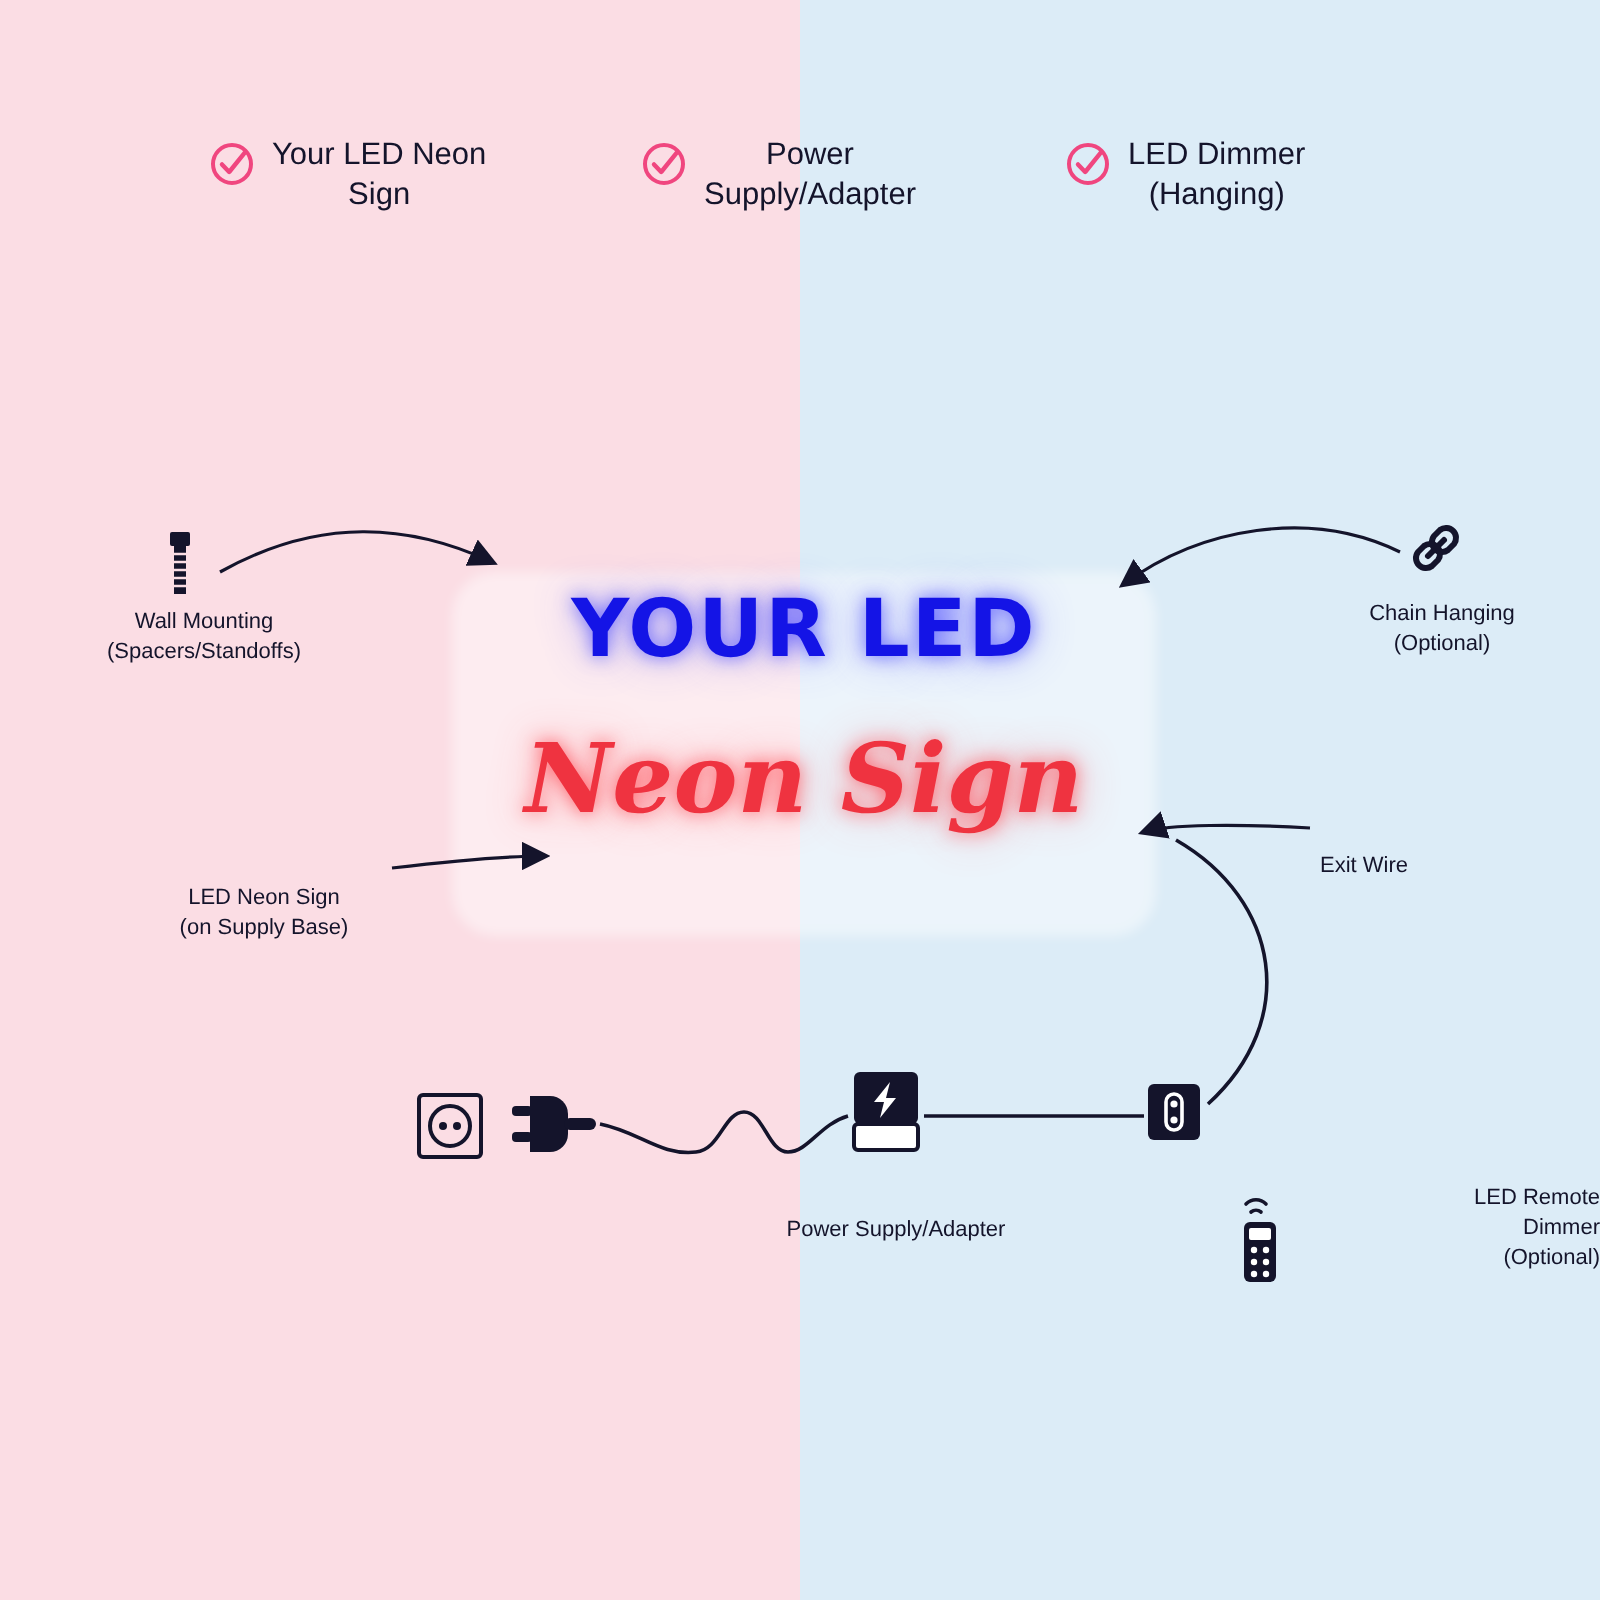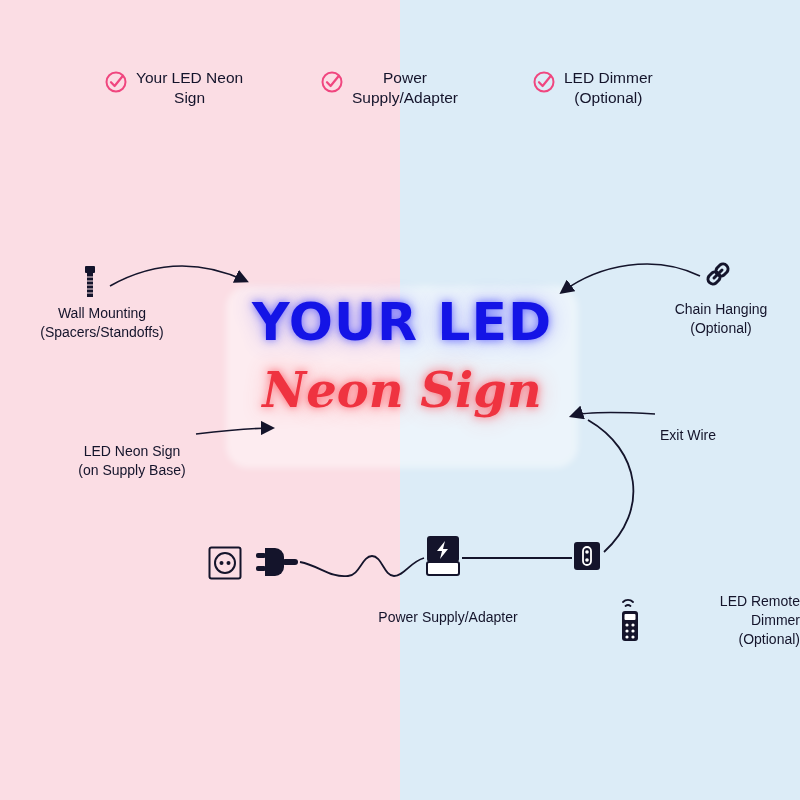--- a/index.html
+++ b/index.html
@@ -67,42 +67,42 @@
     border-radius: 22px;
     filter: blur(3px);
   }
   .neon-line1 {
     position: absolute;
     left: 0; top: 6px;
     width: 352px;
     text-align: center;
     font-family: "DejaVu Sans", sans-serif;
     font-weight: bold;
-    font-size: 52px;
+    font-size: 40px;
     letter-spacing: 1px;
     color: #1414e6;
     text-shadow: 0 0 9px rgba(70,70,255,0.75), 0 0 22px rgba(70,70,255,0.45);
   }
   .neon-line2 {
     position: absolute;
     left: 0; top: 76px;
     width: 352px;
     text-align: center;
     font-family: "DejaVu Serif", serif;
     font-style: italic;
     font-weight: bold;
     font-size: 48px;
     color: #ef3340;
     text-shadow: 0 0 9px rgba(255,70,80,0.75), 0 0 22px rgba(255,70,80,0.45);
   }
 
   
   .anno {
     position: absolute;
-    font-size: 14px;
+    font-size: 11px;
     color: #14142b;
     line-height: 1.35;
     text-align: center;
     white-space: pre-line;
   }
   #anno-wall    { left: 12px;  top: 304px; width: 180px; }
   #anno-chain   { left: 650px; top: 300px; width: 142px; }
   #anno-sign    { left: 52px;  top: 442px; width: 160px; }
   #anno-exit    { left: 660px; top: 426px; width: 100px; text-align: left; }
   #anno-power   { left: 348px; top: 608px; width: 200px; }
@@ -157,21 +157,21 @@
   </div>
 
   <div class="check-row" id="check-2">
     <span class="check-icon">
       <svg width="24" height="24" viewBox="0 0 24 24">
         <circle cx="12" cy="12" r="9.5" fill="none" stroke="#f0467f" stroke-width="2"></circle>
         <path d="M7 12.2 L10.6 16 L18.5 6.2" fill="none" stroke="#f0467f" stroke-width="2.2" stroke-linecap="round" stroke-linejoin="round"></path>
       </svg>
     </span>
     <span class="check-label">LED Dimmer
-(Optional)</span>
+(Hanging)</span>
   </div>
 
 
   <div class="neon-wrap">
     <div class="acrylic"></div>
     <div class="neon-line1">YOUR LED</div>
     <div class="neon-line2">Neon Sign</div>
   </div>
 
   <span class="icon-abs" id="icon-bolt">

